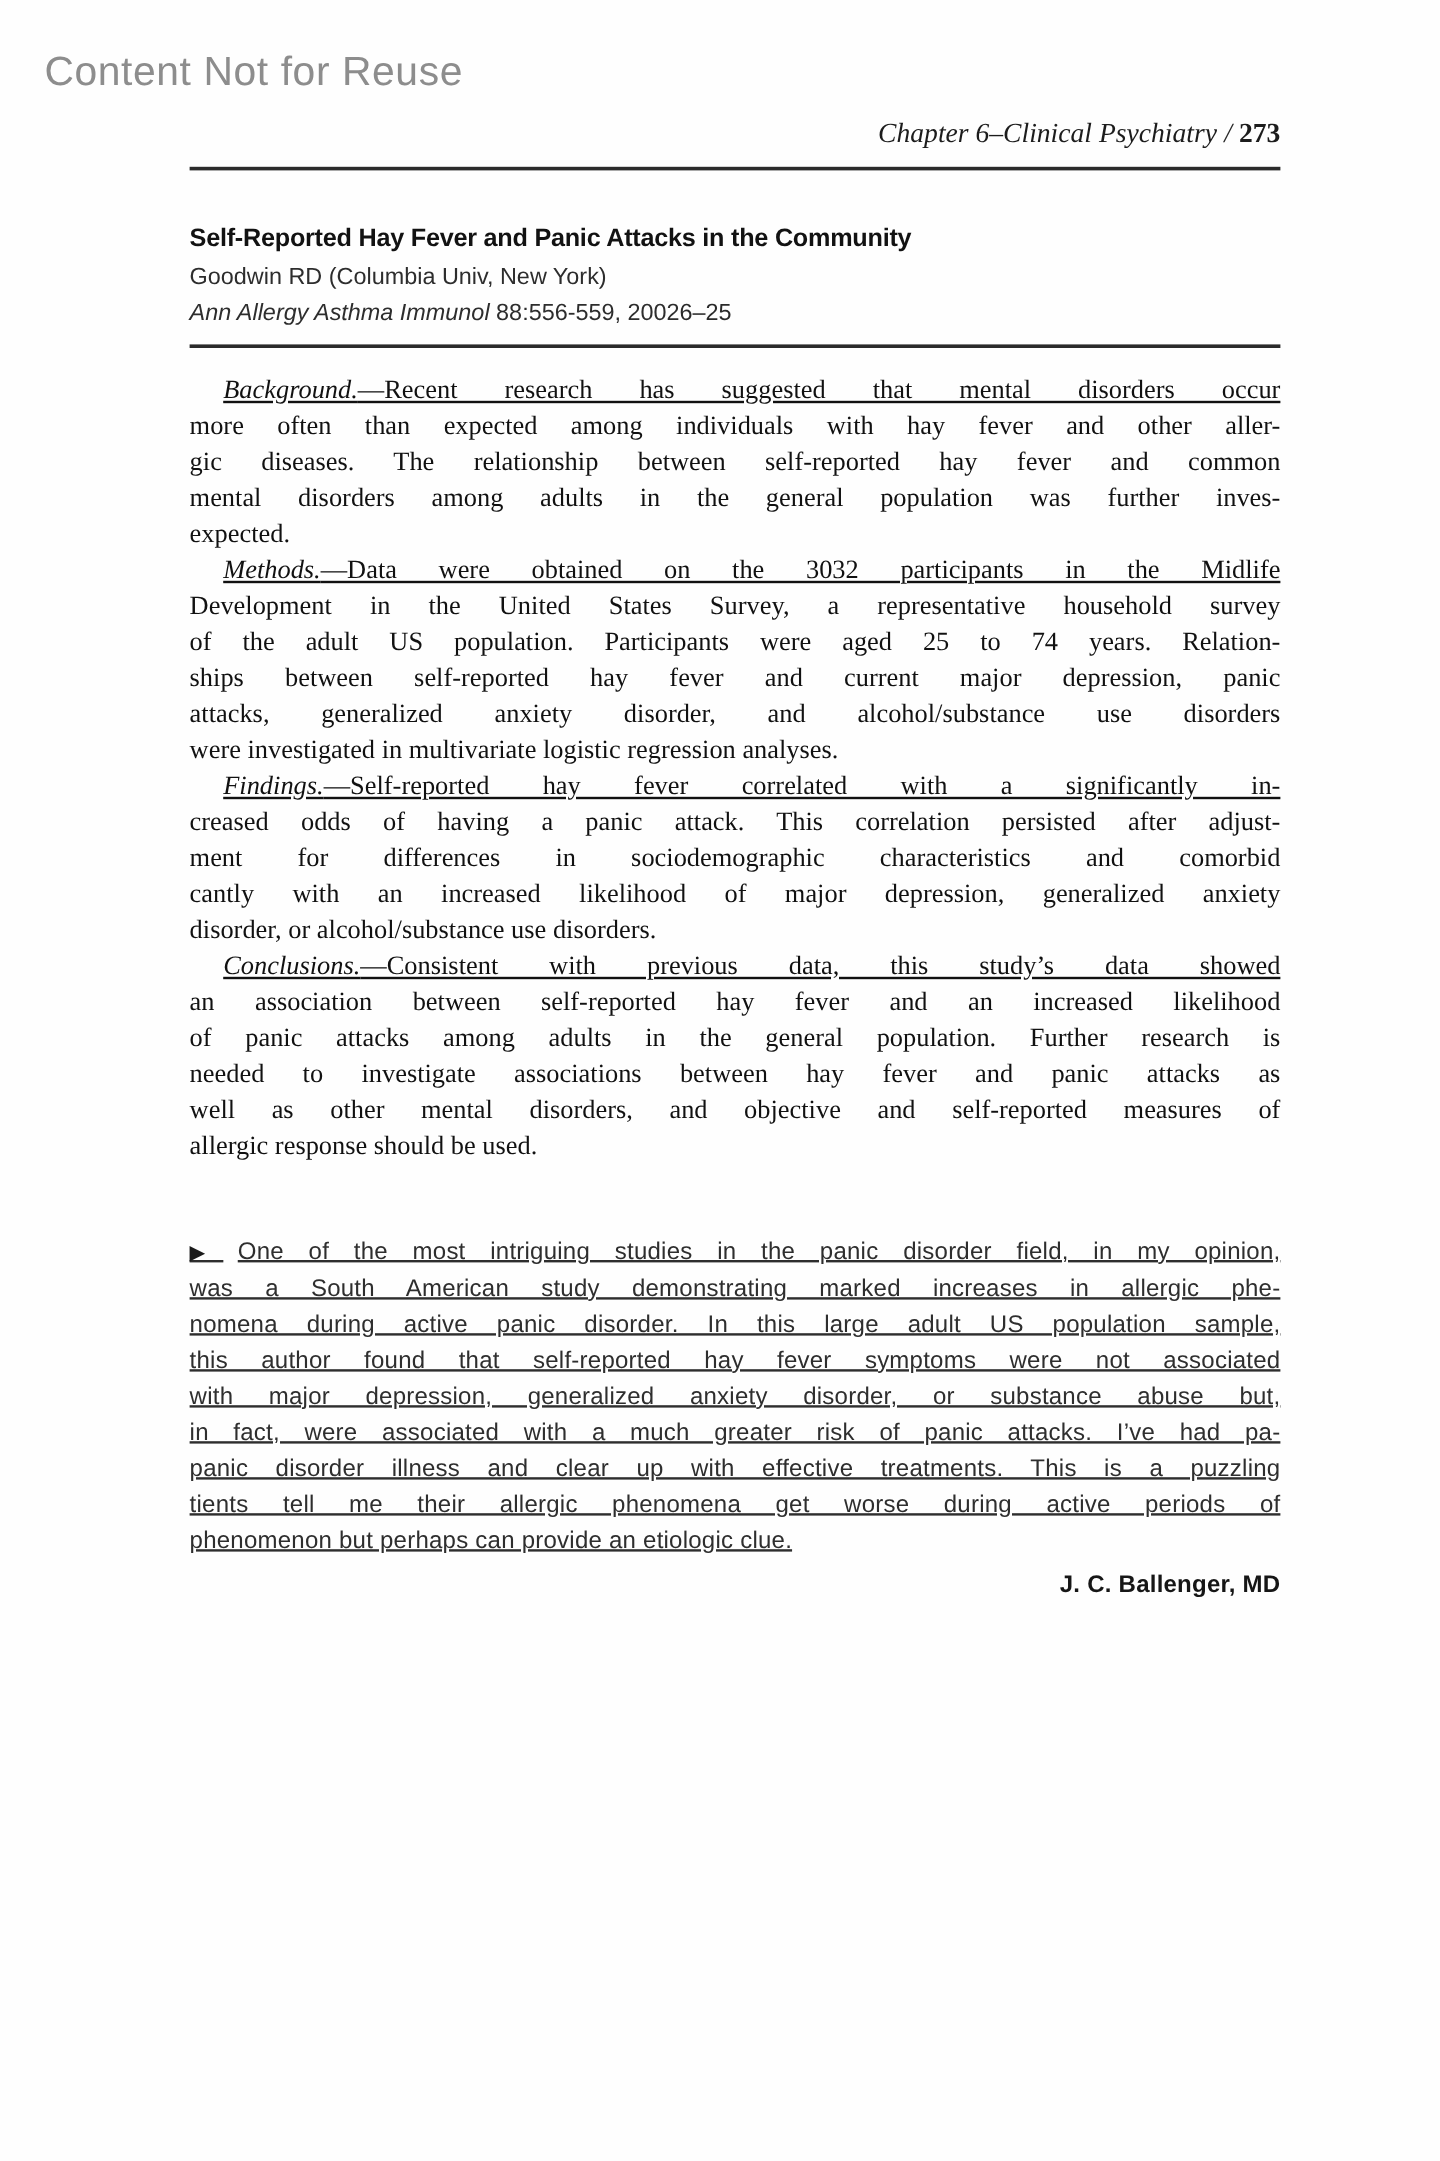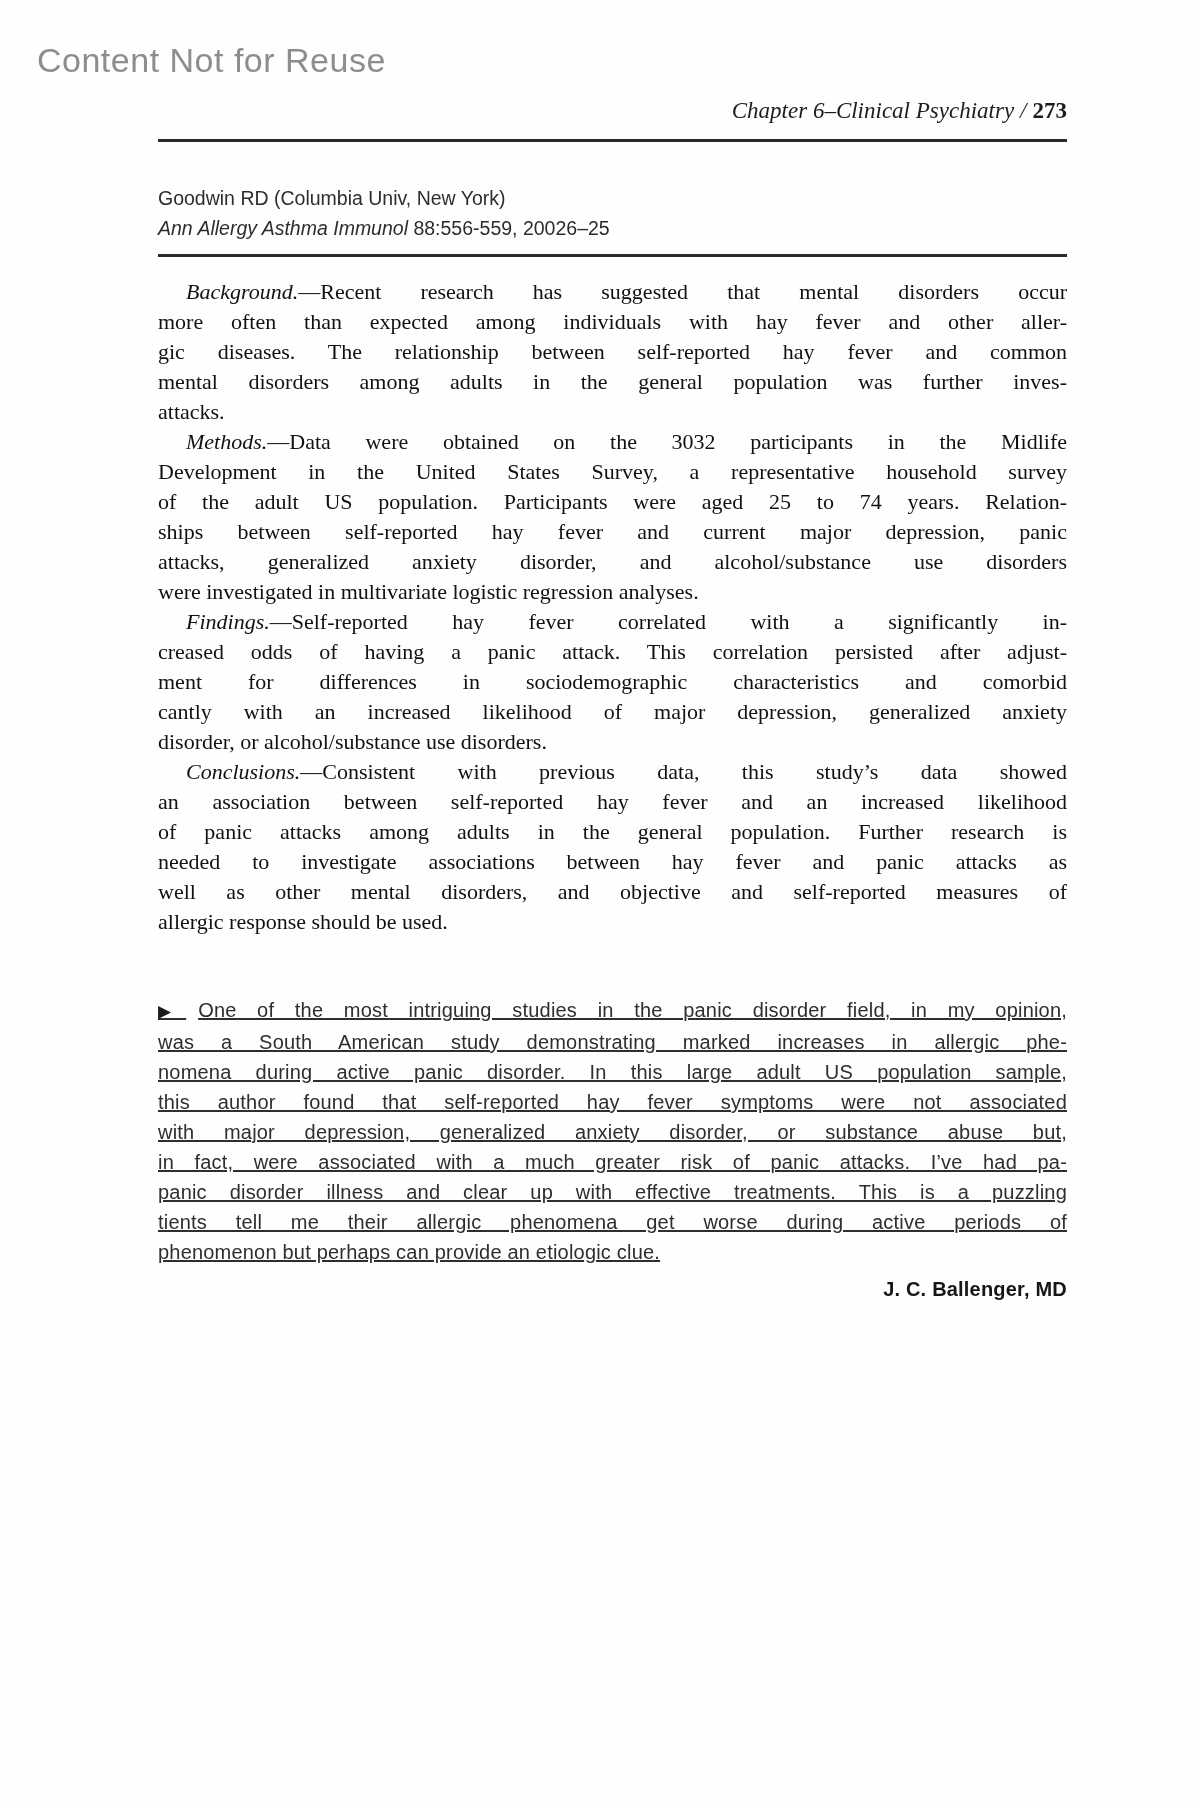--- a/index.html
+++ b/index.html
@@ -76,21 +76,21 @@
     font-size: 22px;
     line-height: 30px;
     color: #111111;
   }
   .tline {
     text-align: justify;
     text-align-last: justify;
     white-space: nowrap;
   }
   .tline.last { text-align-last: left; }
-  .tline.first { text-indent: 28px; }
+  .tline.first { text-indent: 28px; text-decoration: underline; }
   .tline i { font-style: italic; }
   .commentary {
     margin-top: 58px;
     font-size: 20px;
     line-height: 30px;
     color: #2e2e2e;
     letter-spacing: 0.2px;
   }
   .cline {
     text-align: justify;
@@ -122,36 +122,37 @@
 
   <div class="column">
 
     <div class="page-header">
       <span class="chapter">Chapter 6–Clinical Psychiatry</span><span class="slash">/</span><span class="pagenum">273</span>
     </div>
 
     <div class="rule rule1"></div>
 
     <div class="article-head">
+      <div class="article-title">Self-Reported Hay Fever and Panic Attacks in the Community</div>
       <div class="article-authors">Goodwin RD (Columbia Univ, New York)</div>
       <div class="article-citation">
         <span><span class="journal-name">Ann Allergy Asthma Immunol</span> <span>88:556-559, 2002</span></span>
         <span class="ref-code">6–25</span>
       </div>
     </div>
 
     <div class="rule rule2"></div>
 
     <div class="abstract">
         <div class="para">
           <div class="tline first"><i>Background.</i>—Recent research has suggested that mental disorders occur</div>
           <div class="tline">more often than expected among individuals with hay fever and other aller-</div>
           <div class="tline">gic diseases. The relationship between self-reported hay fever and common</div>
           <div class="tline">mental disorders among adults in the general population was further inves-</div>
-          <div class="tline last">attacks.</div>
+          <div class="tline last">expected.</div>
         </div>
         <div class="para">
           <div class="tline first"><i>Methods.</i>—Data were obtained on the 3032 participants in the Midlife</div>
           <div class="tline">Development in the United States Survey, a representative household survey</div>
           <div class="tline">of the adult US population. Participants were aged 25 to 74 years. Relation-</div>
           <div class="tline">ships between self-reported hay fever and current major depression, panic</div>
           <div class="tline">attacks, generalized anxiety disorder, and alcohol/substance use disorders</div>
           <div class="tline last">were investigated in multivariate logistic regression analyses.</div>
         </div>
         <div class="para">

